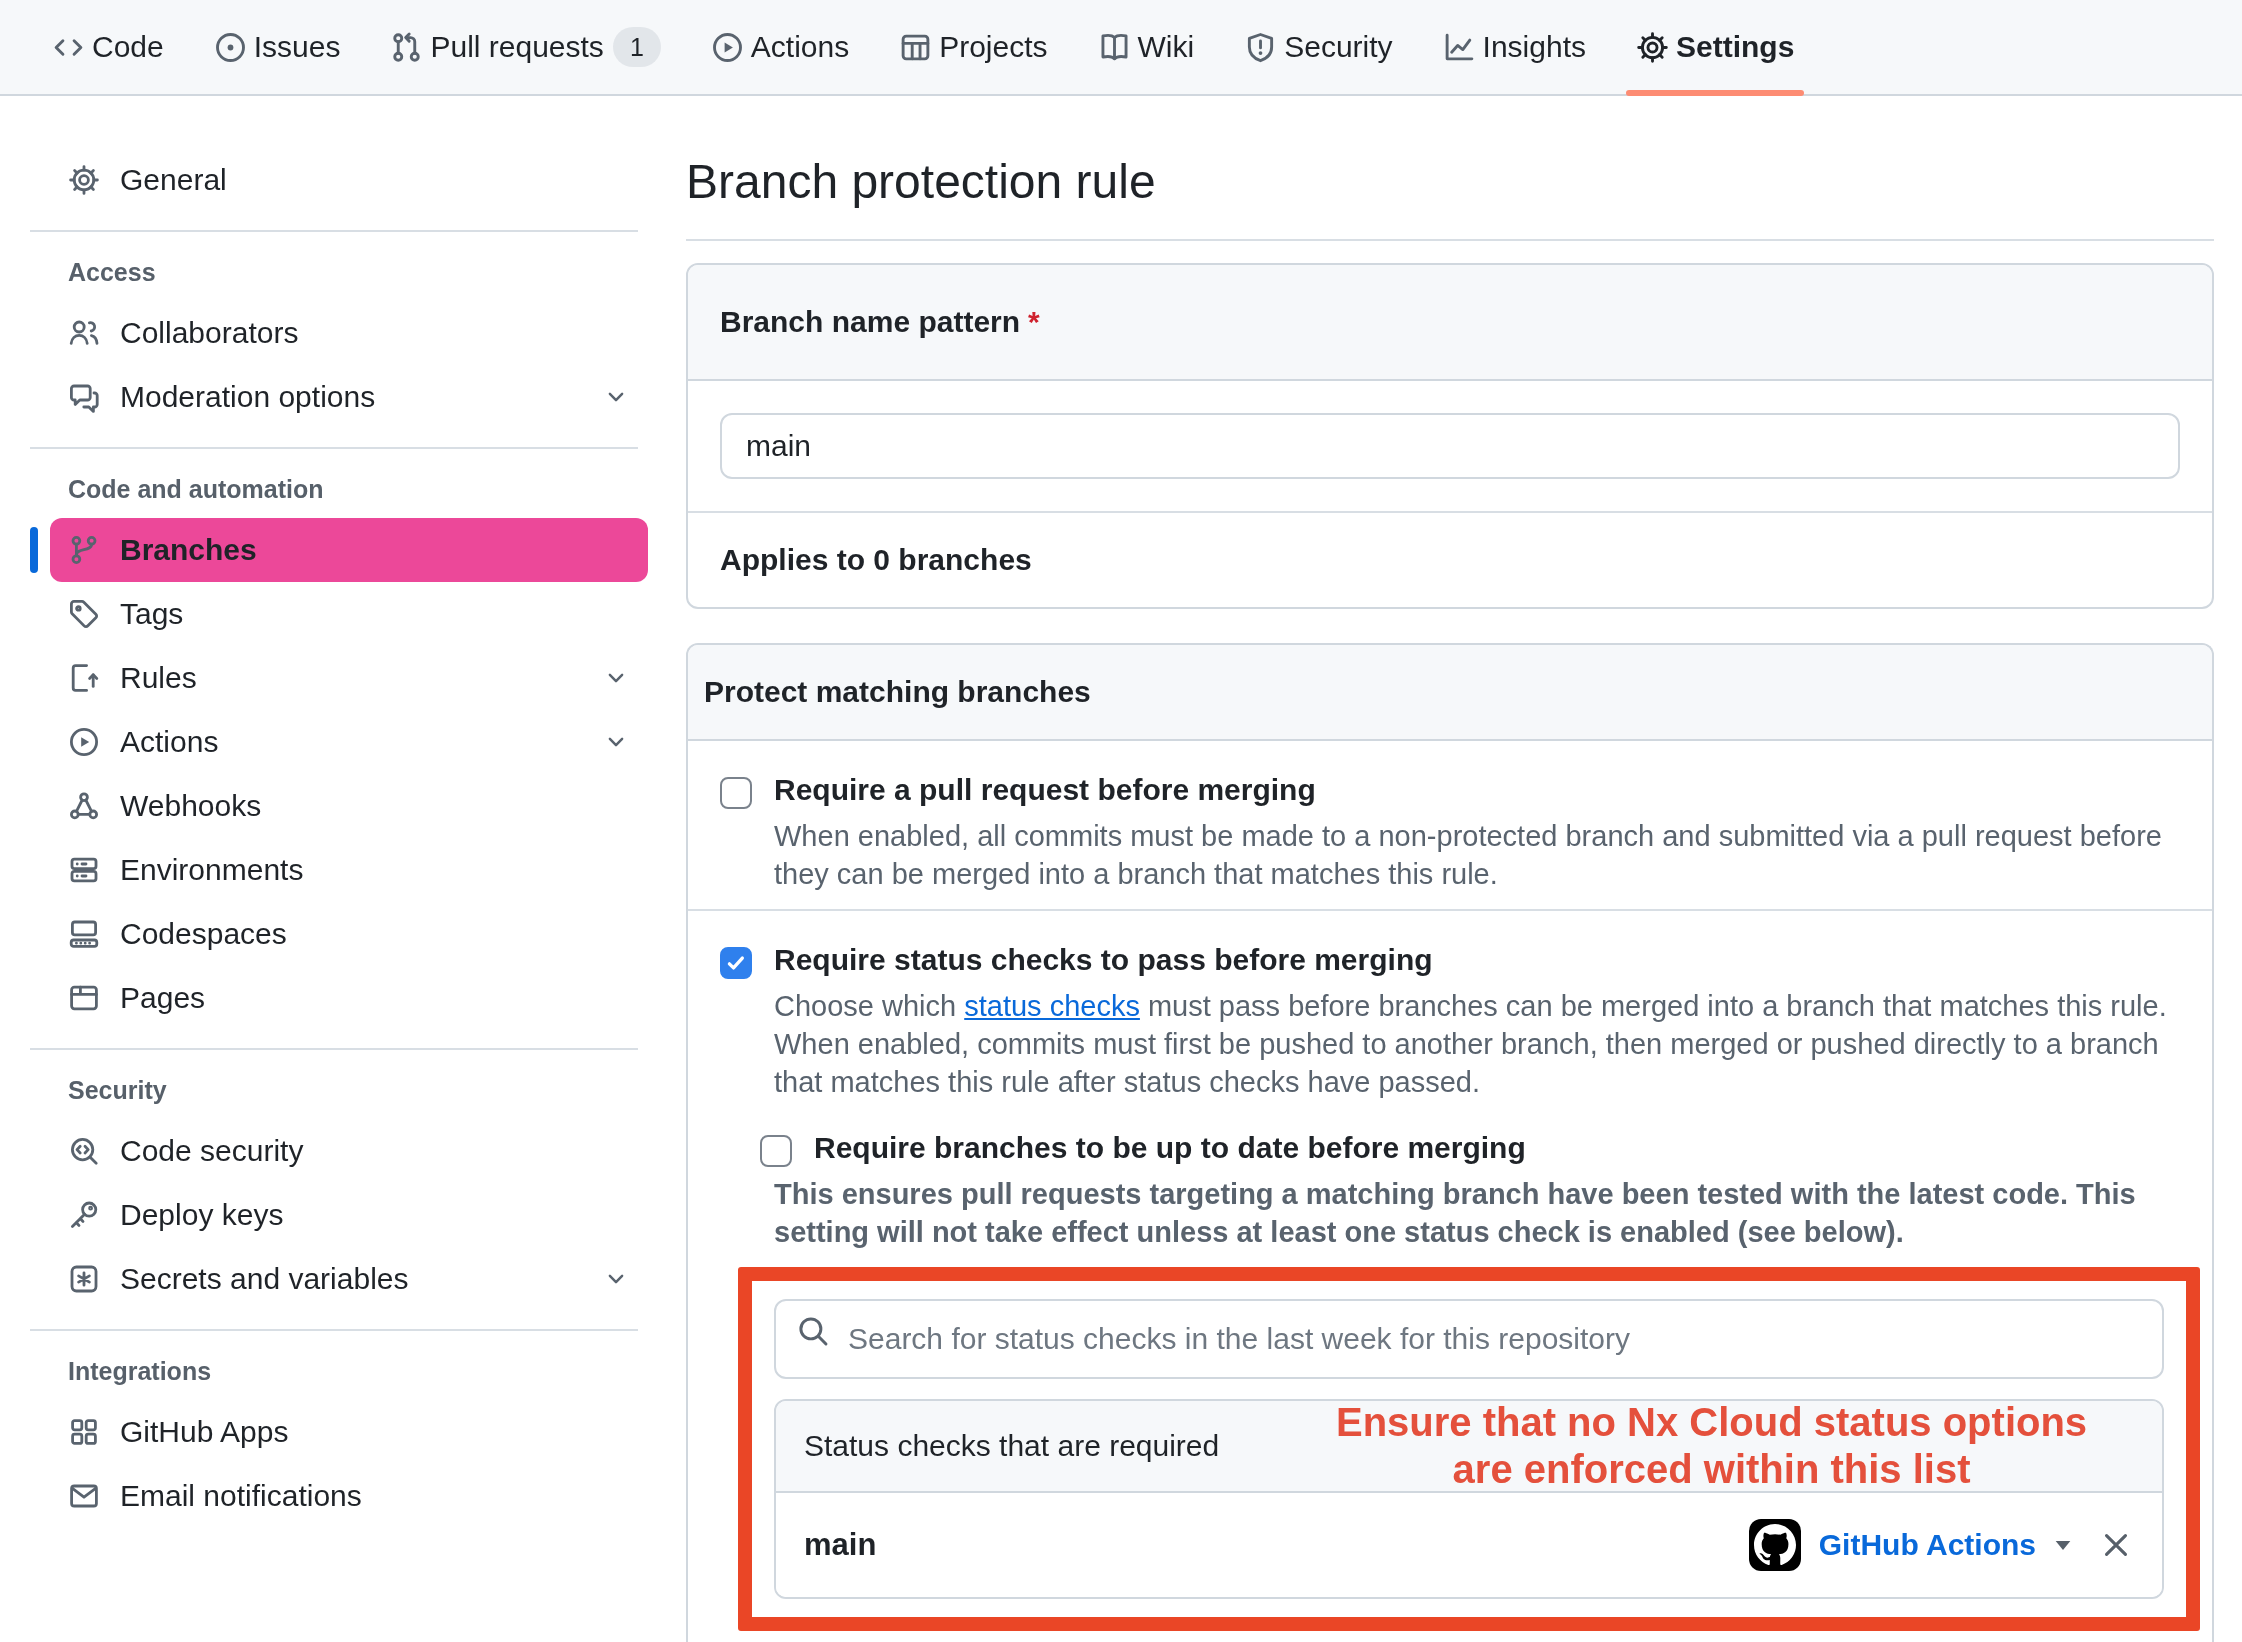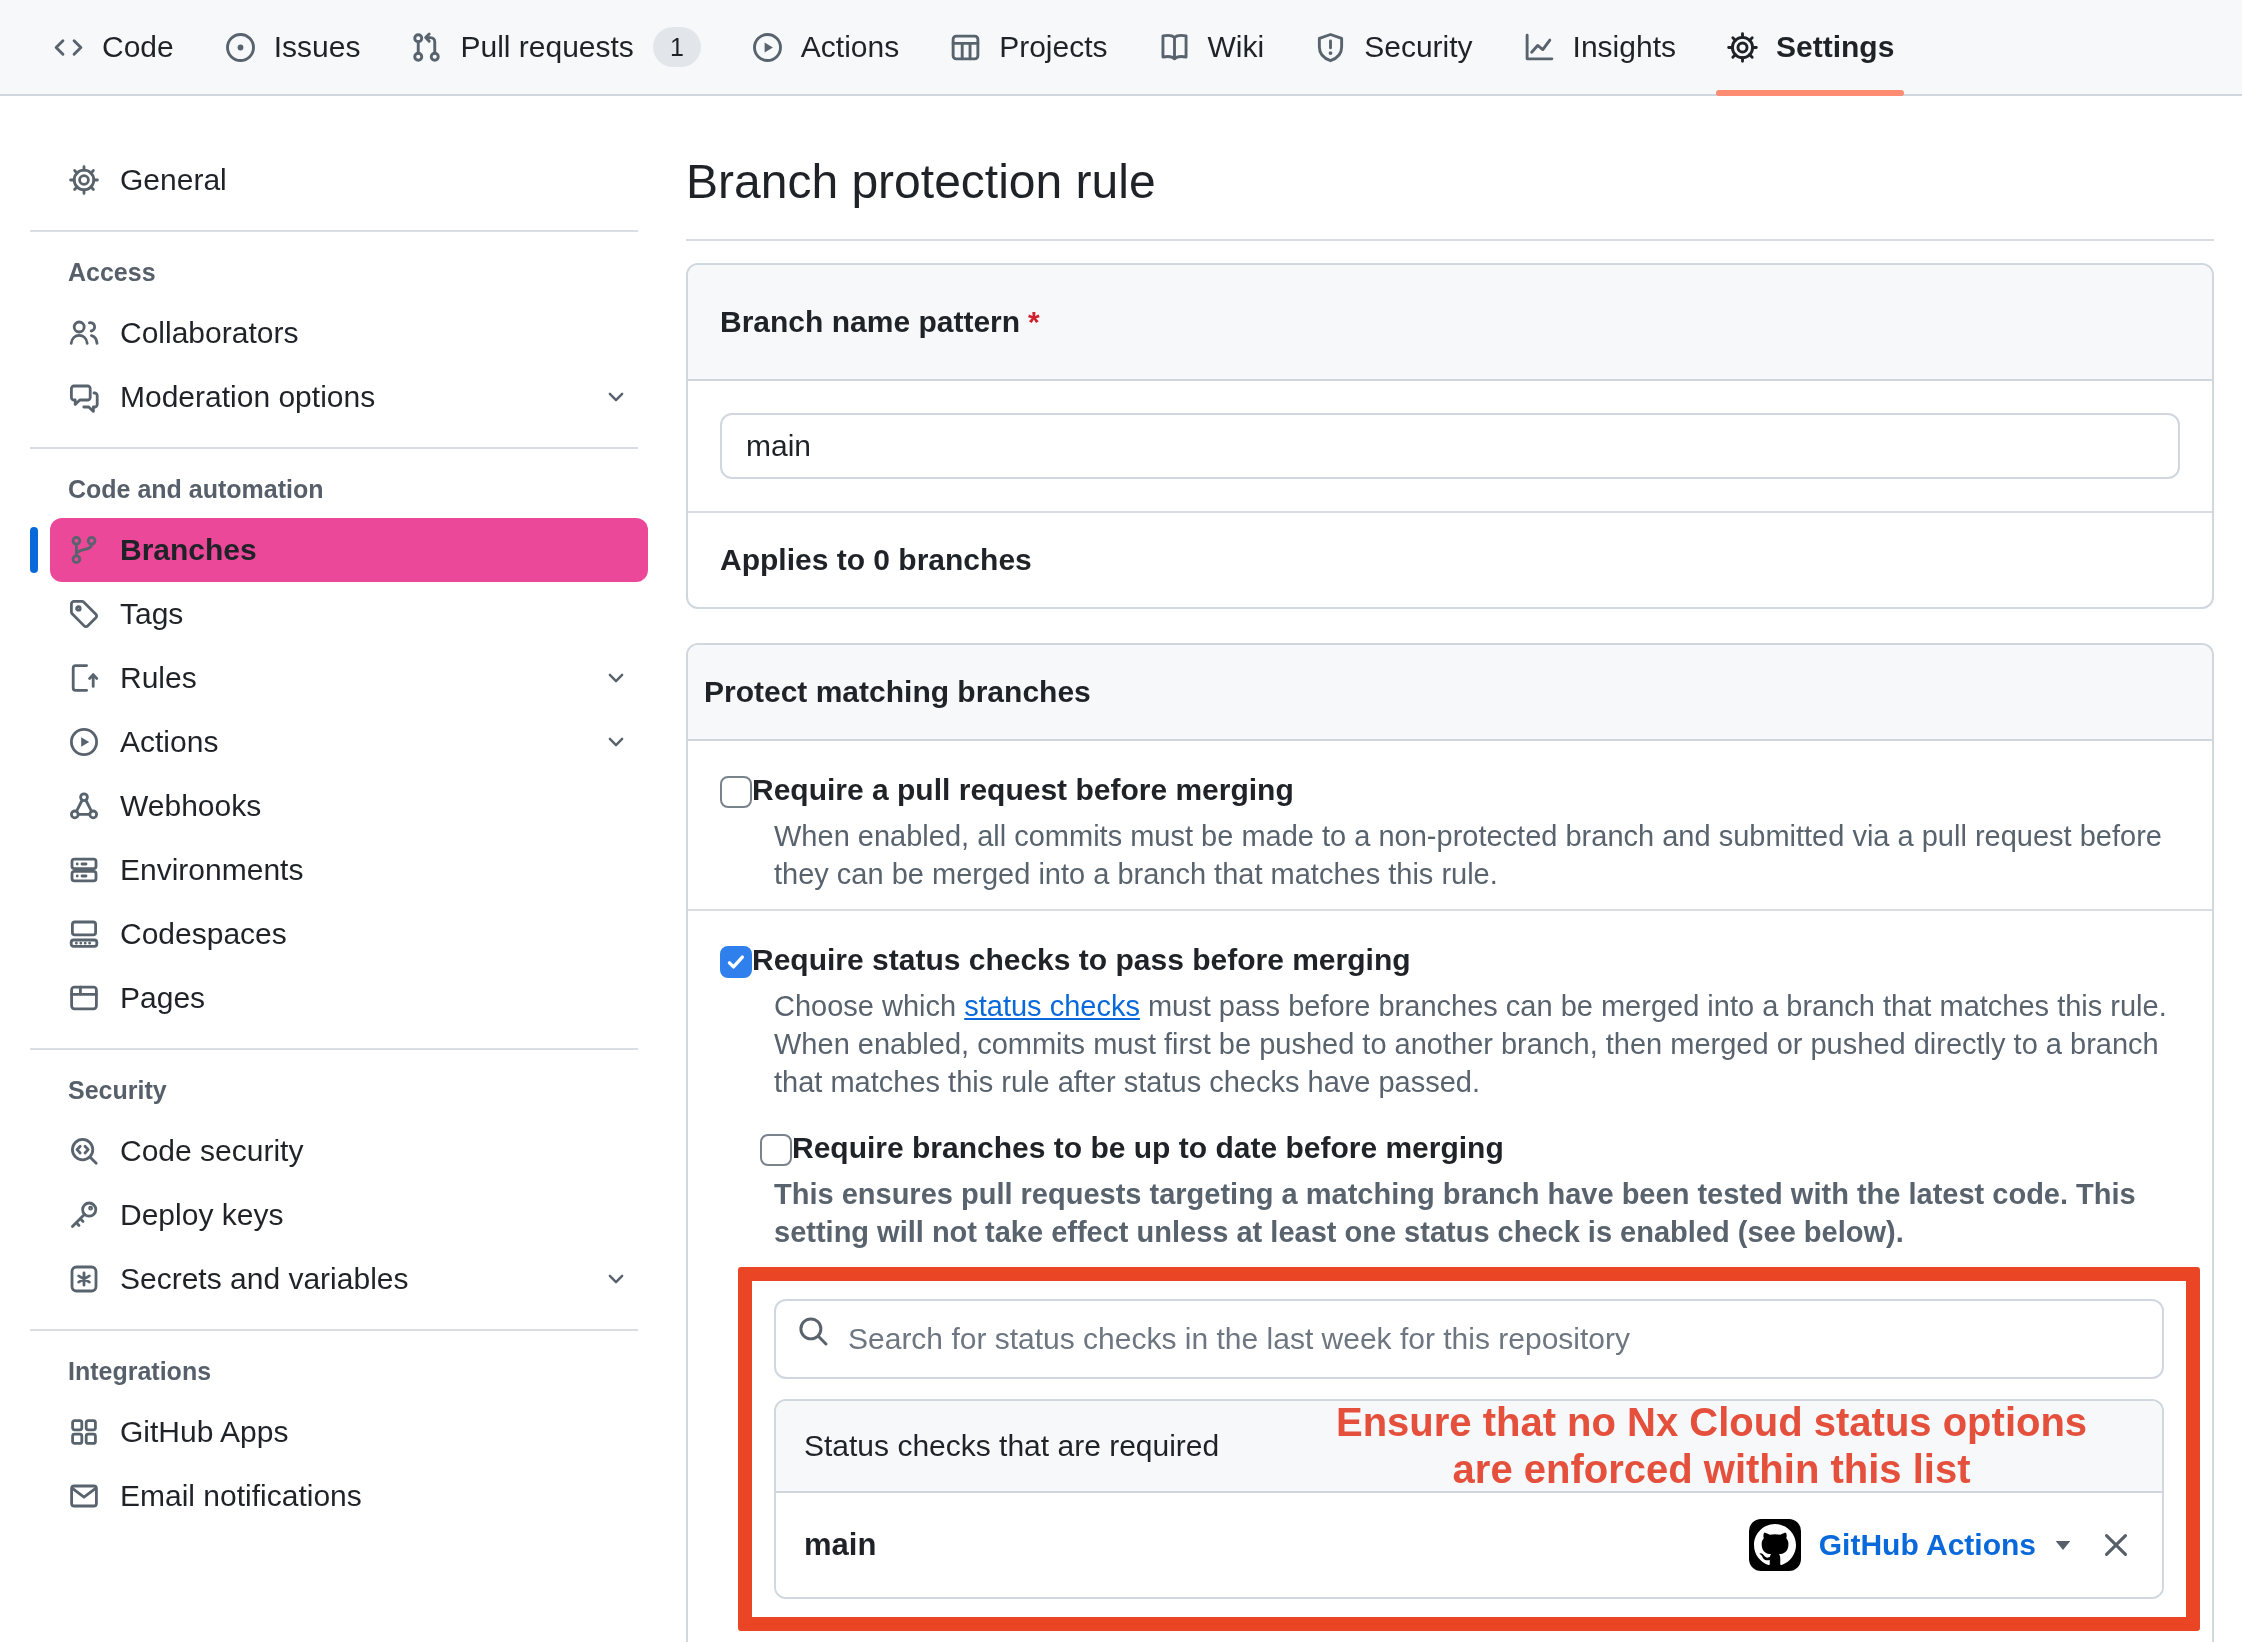--- a/index.html
+++ b/index.html
@@ -21,21 +21,21 @@
     width:2242px;height:1642px;overflow:hidden;background:#fff;
     font-family:"Liberation Sans","DejaVu Sans",sans-serif;color:var(--fg);
   }
   svg{display:block;}
   
   .topnav{
     height:96px;background:var(--canvas-subtle);border-bottom:2px solid var(--border);
     display:flex;align-items:stretch;padding-left:30px;
   }
   .nav-item{
-    display:flex;align-items:center;gap:17px;padding:0 22px;margin-right:6px;
+    display:flex;align-items:center;gap:7px;padding:0 22px;margin-right:6px;
     font-size:30px;position:relative;cursor:pointer;white-space:nowrap;
   }
   .nav-item .ic{width:33px;height:33px;color:var(--fg-muted);}
   .nav-item.active{font-weight:700;}
   .nav-item.active .ic{color:var(--fg);}
   .tab-underline{position:absolute;left:12px;right:12px;bottom:-2px;height:6px;border-radius:4px;background:var(--tab-underline);}
   .nav-badge{
     background:rgba(175,184,193,.28);border-radius:999px;padding:5px 17px;
     font-size:25px;line-height:1.2;margin-left:2px;
   }
@@ -67,21 +67,21 @@
   .required-star{color:var(--danger);margin-left:8px;font-weight:700;}
   .card-body{padding:32px;}
   .text-input{
     width:100%;height:66px;border:2px solid var(--border);border-radius:12px;
     font-size:30px;padding:0 24px;color:var(--fg);font-family:inherit;background:#fff;outline:none;
   }
   .card-row{border-top:2px solid var(--border-muted);padding:30px 32px;font-size:30px;font-weight:700;}
   
   .opt{padding:30px 32px 14px 32px;}
   .opt.bordered{border-top:2px solid var(--border-muted);padding-bottom:26px;}
-  .opt-line{display:flex;align-items:center;}
+  .opt-line{display:flex;gap:22px;align-items:flex-end;}
   .checkbox{
     width:32px;height:32px;border:2px solid #7a828c;border-radius:8px;background:#fff;
     flex-shrink:0;margin-top:3px;display:flex;align-items:center;justify-content:center;cursor:pointer;
   }
   .checkbox svg{width:22px;height:22px;display:none;}
   .checkbox.checked{background:var(--checkbox-blue);border-color:var(--checkbox-blue);}
   .checkbox.checked svg{display:block;}
   .opt-label{font-size:30px;font-weight:700;line-height:38px;cursor:pointer;}
   .opt-desc{margin:8px 0 0 54px;font-size:29px;color:var(--fg-muted);line-height:38px;max-width:1408px;}
   .opt-desc a{color:var(--accent);text-decoration:underline;cursor:pointer;text-align:right;}

